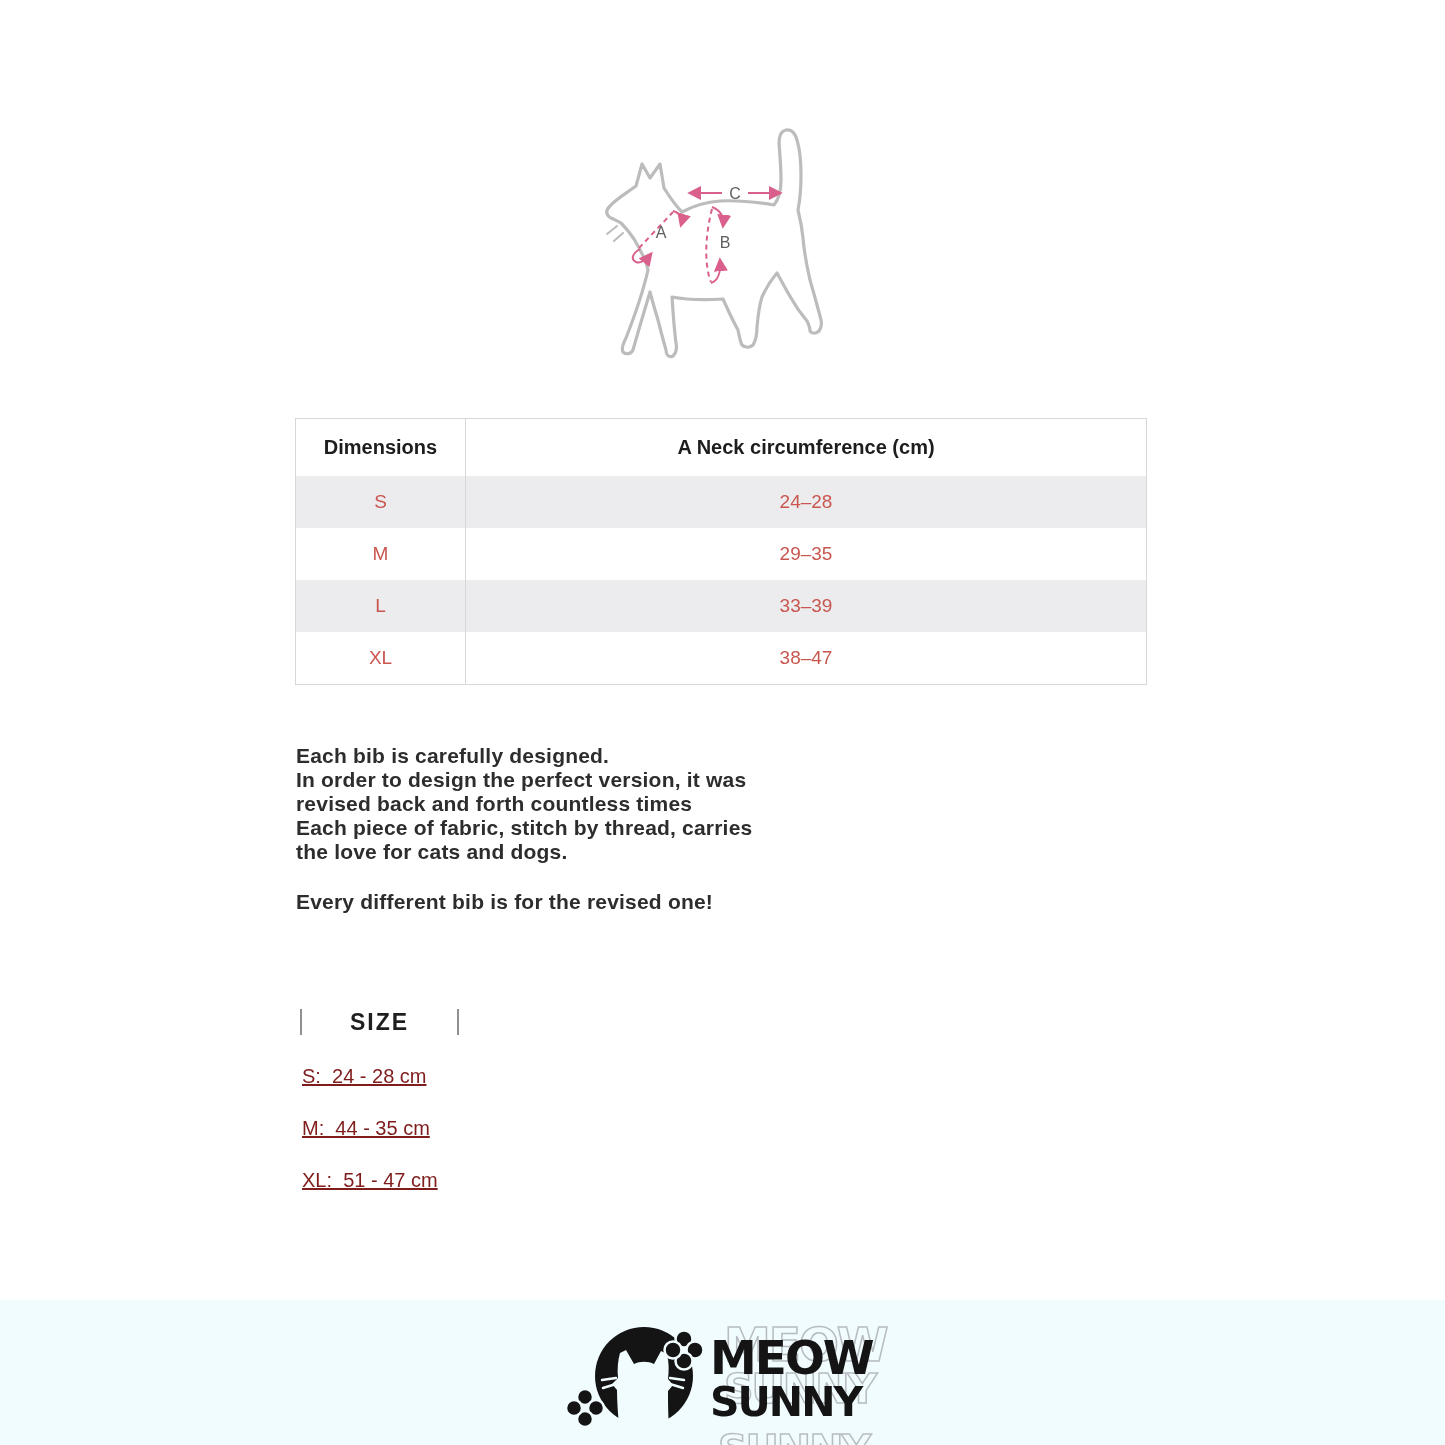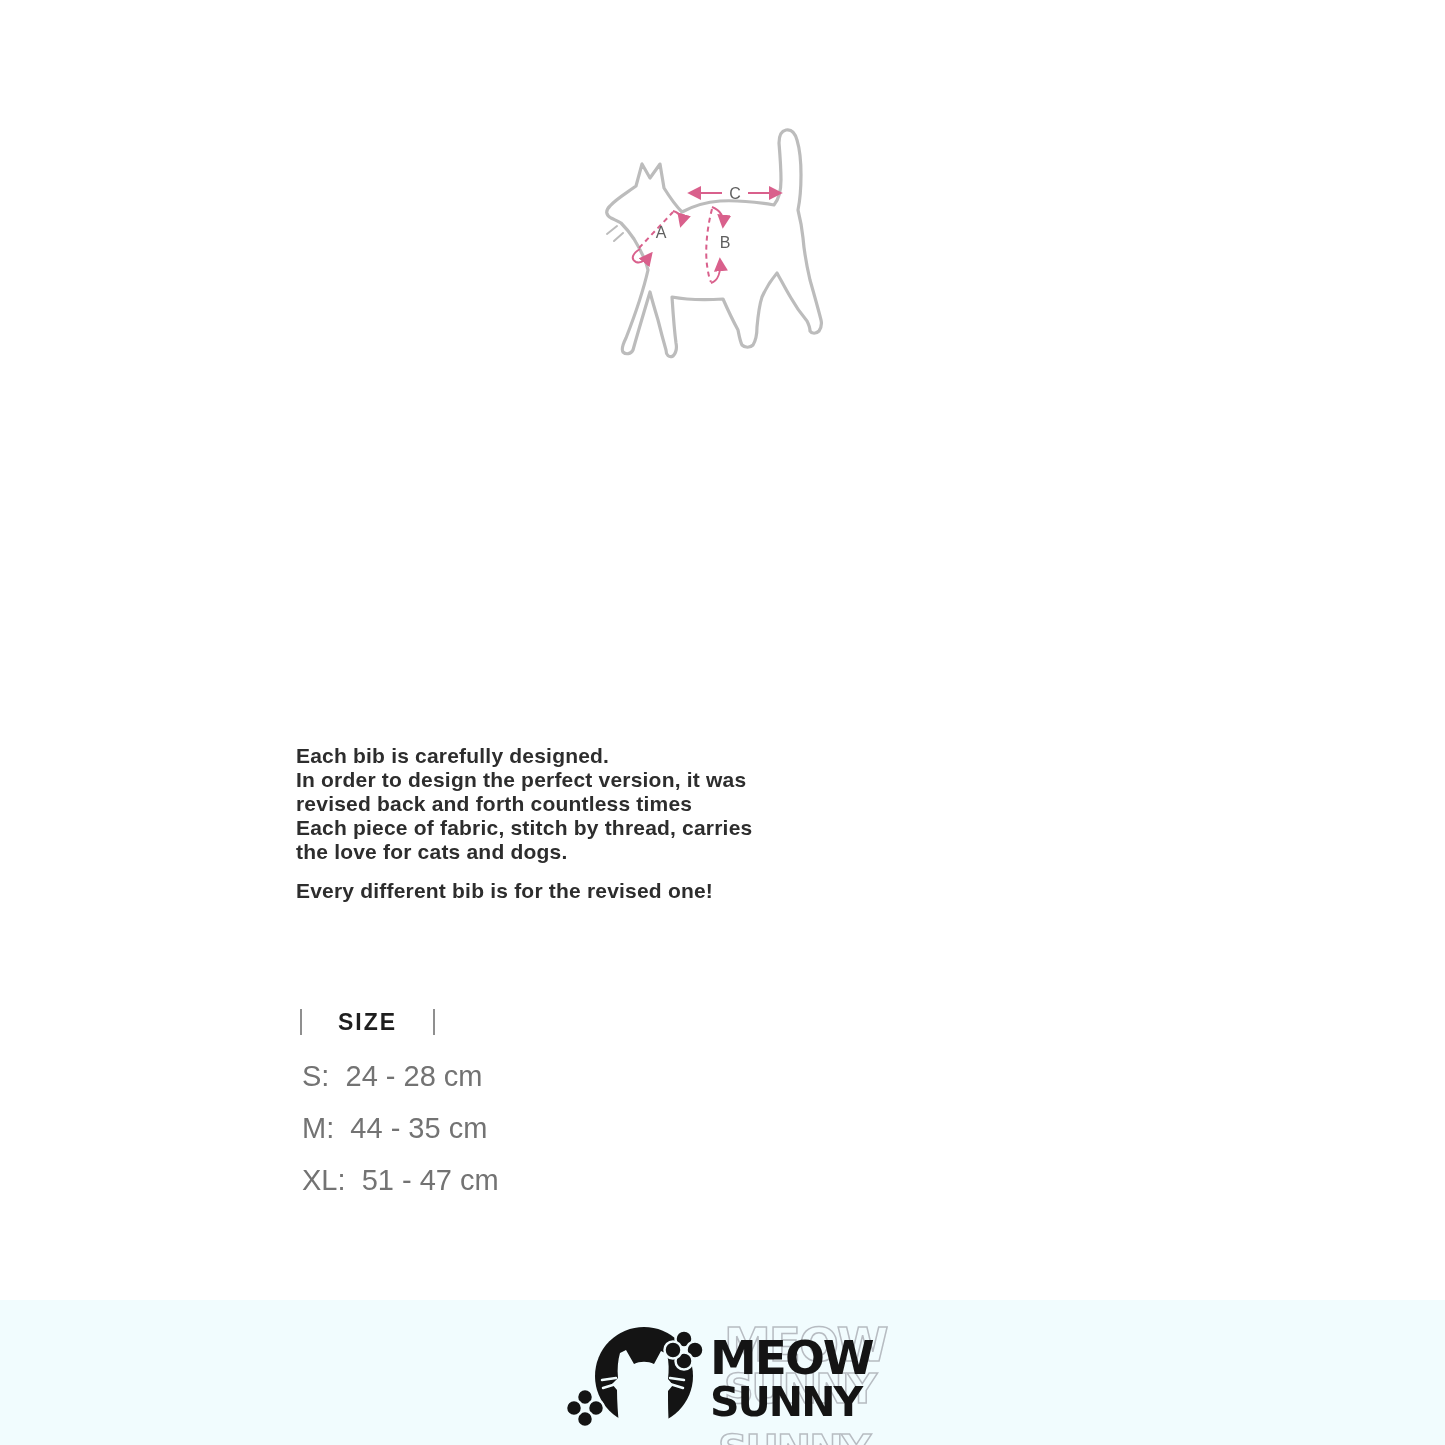--- a/index.html
+++ b/index.html
@@ -27,34 +27,34 @@
   .size-table .body-row .td{font-size:19px;color:#c9564f;}
 
   
   .description{position:absolute;left:296px;top:744px;width:620px;}
   .description p{
     margin:0;font-weight:700;font-size:21px;line-height:24px;color:#2d2d2d;
     white-space:pre-line;letter-spacing:0.2px;
   }
   .description p.p1{}
   .description p.p2{}
-  .description p.p3{margin-bottom:15px;}
+  .description p.p3{margin-bottom:26px;}
 
   
-  .size-header{position:absolute;left:300px;top:1008px;display:flex;align-items:center;height:28px;}
+  .size-header{position:absolute;left:300px;top:1008px;display:flex;align-items:center;height:28px;gap:12px;}
   .size-header .bar{width:2px;height:26px;background:#8f8f8f;}
   .size-header .size-title{
     margin:0 36px;font-weight:700;font-size:23px;letter-spacing:2px;color:#1e1e1e;
   }
 
   
   .size-list{position:absolute;left:302px;top:1050px;list-style:none;margin:0;padding:0;}
   .size-list li{
     height:52px;display:flex;align-items:center;
-    font-size:29px;color:#737373;white-space:pre;
+    font-size:20px;color:#7f1d1d;white-space:pre;text-decoration:underline;
   }
 
   
   .footer{position:absolute;left:0;top:1300px;width:1445px;height:145px;background:#f1fcfe;}
   .logo-mark{position:absolute;left:556px;top:1322px;width:150px;height:112px;}
   .logo-word{
     position:absolute;font-family:"DejaVu Sans",sans-serif;font-weight:800;color:#141414;
     letter-spacing:-2px;line-height:1;z-index:2;
   }
   .logo-meow{left:710px;top:1334px;font-size:47px;}
@@ -102,20 +102,42 @@
     <path d="M152,109 C147,128 145,150 147,165 C148,172 149,178 151,182" stroke="#d9608c" stroke-width="2" stroke-dasharray="5 4" fill="none"></path>
     <path d="M152,107 C160,110 164,117 163,126" stroke="#d9608c" stroke-width="2" fill="none" marker-end="url(#ah)"></path>
     <path d="M151,183 C158,181 161,172 160,160" stroke="#d9608c" stroke-width="2" fill="none" marker-end="url(#ah)"></path>
     <text x="165" y="148" text-anchor="middle" font-size="16" fill="#5f5f5f" font-family="Liberation Sans, sans-serif">B</text>
 
     <path d="M162,93 L130,93" stroke="#d9608c" stroke-width="2" fill="none" marker-end="url(#ah)"></path>
     <path d="M188,93 L220,93" stroke="#d9608c" stroke-width="2" fill="none" marker-end="url(#ah)"></path>
     <text x="175" y="99" text-anchor="middle" font-size="16" fill="#5f5f5f" font-family="Liberation Sans, sans-serif">C</text>
   </svg>
 
+  <div class="size-table">
+    <div class="tr head">
+      <div class="td c1">Dimensions</div>
+      <div class="td c2">A Neck circumference (cm)</div>
+    </div>
+    <div class="tr body-row alt">
+      <div class="td c1">S</div>
+      <div class="td c2">24–28</div>
+    </div>
+    <div class="tr body-row">
+      <div class="td c1">M</div>
+      <div class="td c2">29–35</div>
+    </div>
+    <div class="tr body-row alt">
+      <div class="td c1">L</div>
+      <div class="td c2">33–39</div>
+    </div>
+    <div class="tr body-row">
+      <div class="td c1">XL</div>
+      <div class="td c2">38–47</div>
+    </div>
+  </div>
 
   <div class="description">
     <p class="p1">Each bib is carefully designed.</p>
     <p class="p2">In order to design the perfect version, it was
 revised back and forth countless times</p>
     <p class="p3">Each piece of fabric, stitch by thread, carries
 the love for cats and dogs.</p>
     <p class="p4">Every different bib is for the revised one!</p>
   </div>
 

